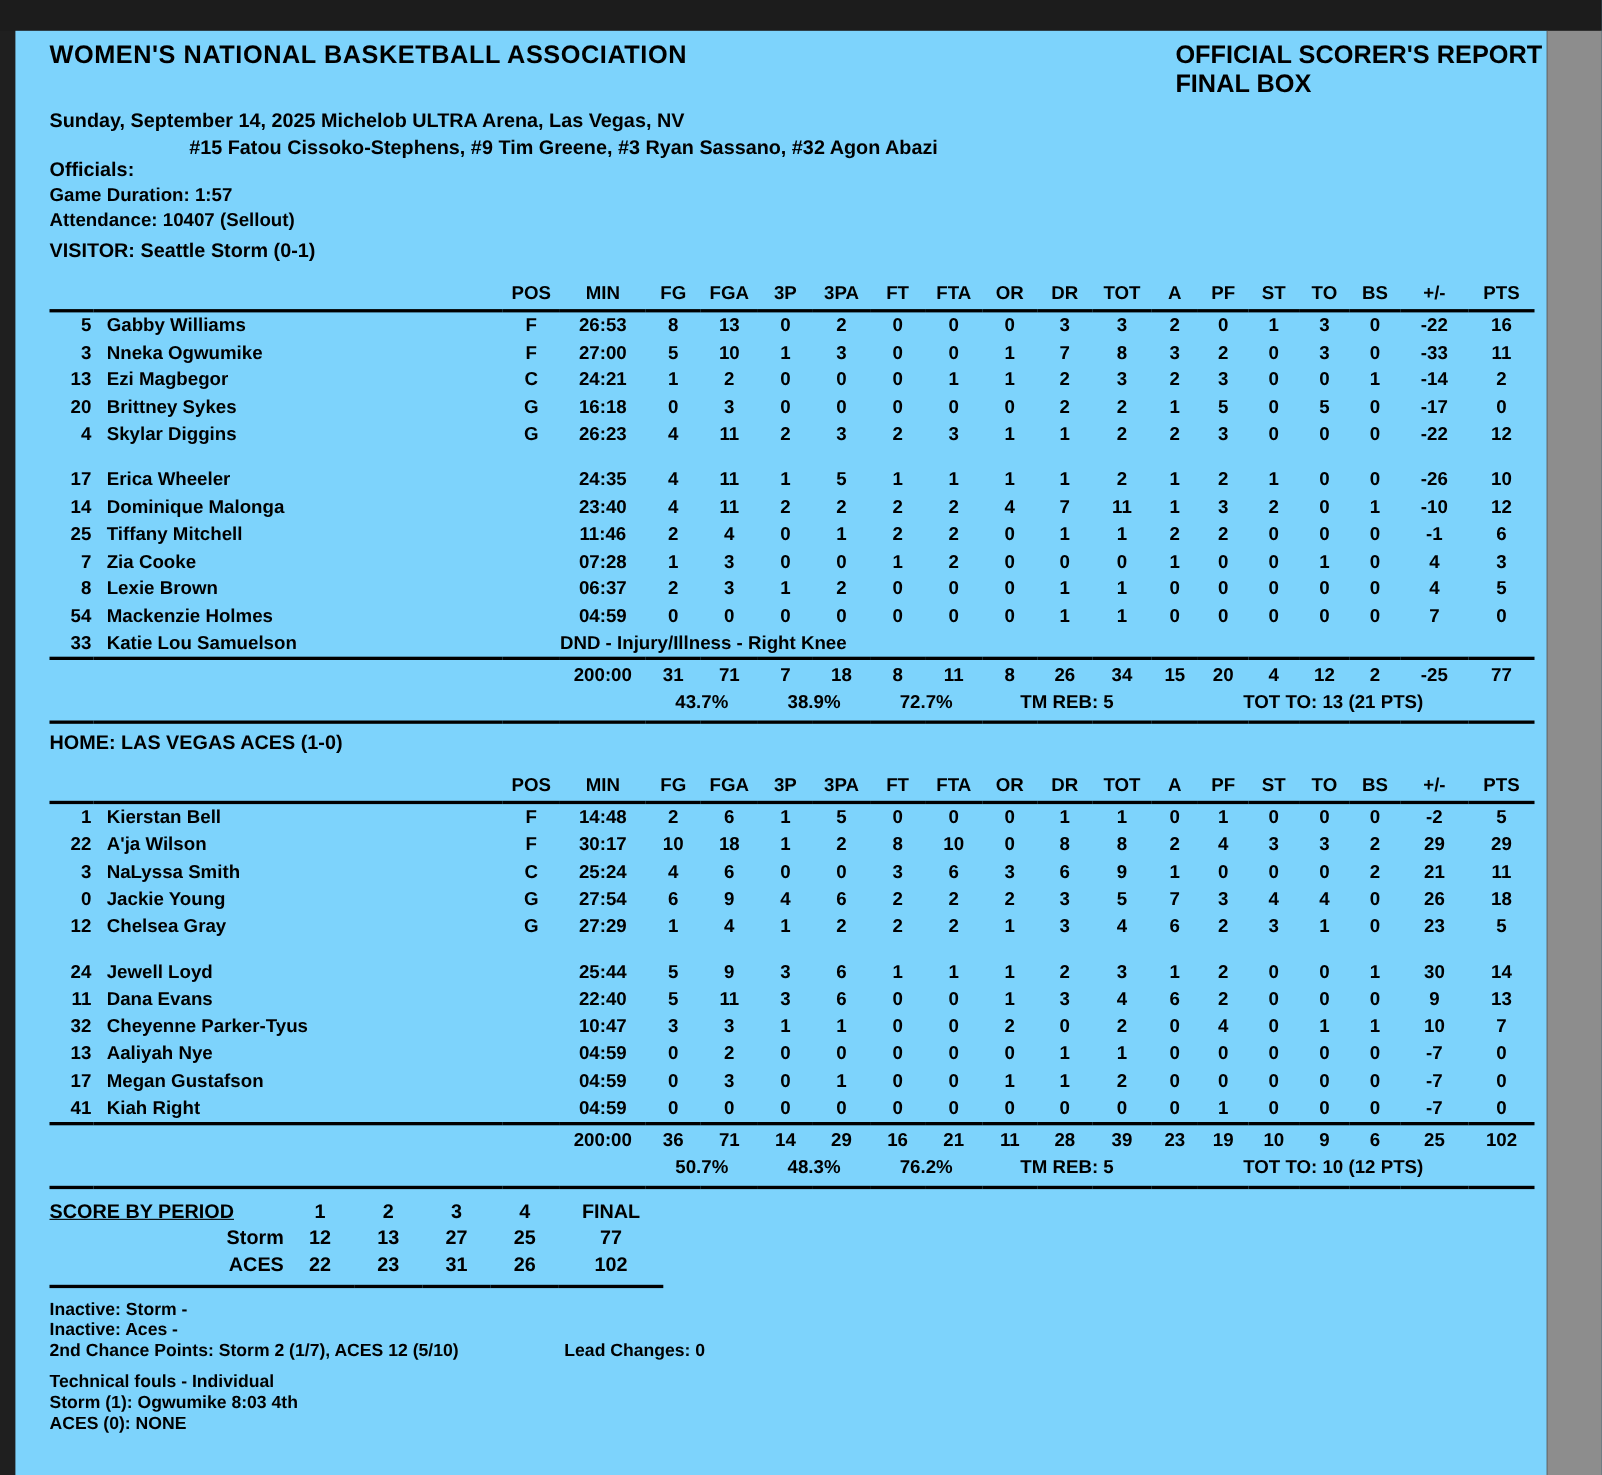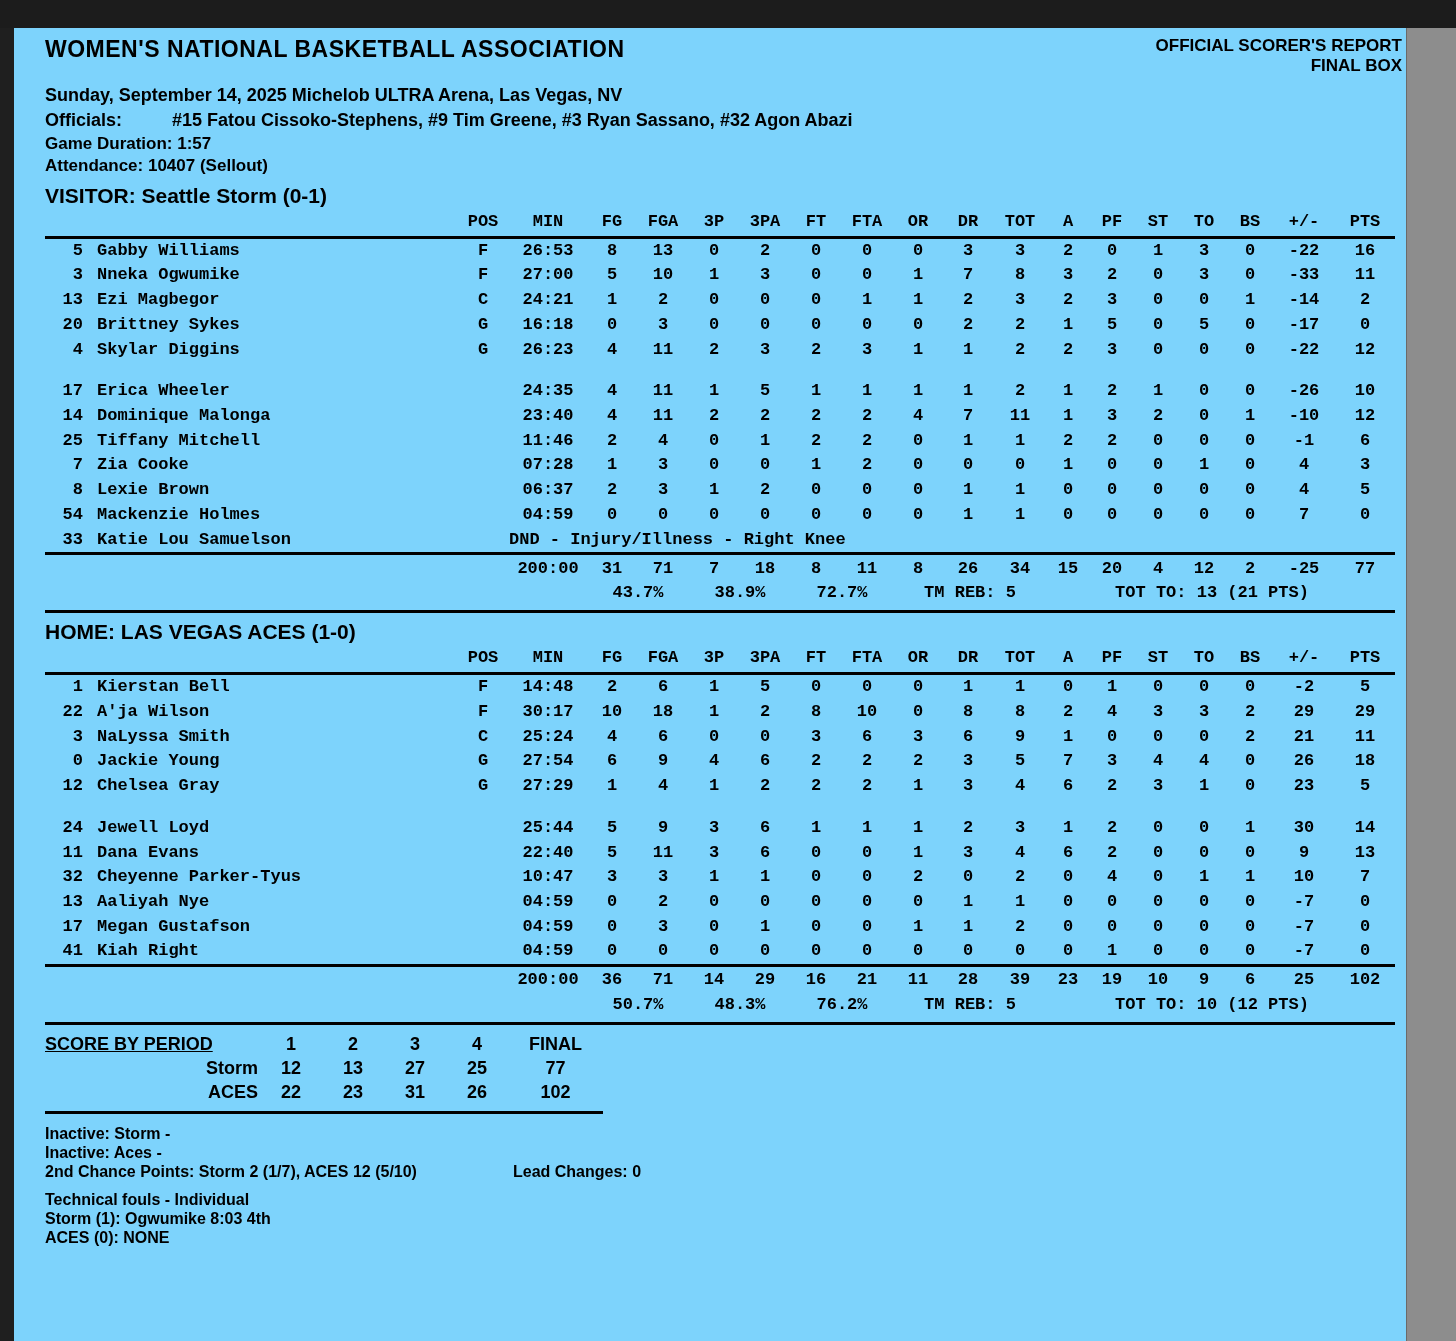--- a/index.html
+++ b/index.html
@@ -21,28 +21,28 @@
     background: #8d8d8d; border-left: 1px solid #6a6a6a;
   }
   .page {
     position: absolute; top: 28px; left: 14px; width: 1392px; bottom: 0;
     background: #7dd3fc;
     padding: 8px 4px 0 31px;
     overflow: hidden;
   }
   .doc-header { display: flex; justify-content: space-between; align-items: flex-start; }
   .league-title { font-size: 23px; letter-spacing: 0.5px; }
-  .report-block { text-align: right; font-size: 17px; line-height: 1.18; }
+  .report-block { font-size: 23px; line-height: 1.18; }
   .date-line { font-size: 18px; margin-top: 9px; }
   .officials-line { font-size: 18px; margin-top: 4px; display: flex; }
-  .off-label { display: inline-block; width: 127px; }
+  .off-label { display: inline-block; width: 127px; margin-top: 20px; }
   .right-info { text-align: left; font-size: 17px; line-height: 1.28; margin-top: 2px; }
-  .team-title { font-size: 21px; margin-top: 7px; }
-
-  table.box { border-collapse: collapse; table-layout: fixed; width: 1350px; margin-top: 2px; font-family: Liberation Mono, monospace; }
+  .team-title { font-size: 18px; margin-top: 7px; }
+
+  table.box { border-collapse: collapse; table-layout: fixed; width: 1350px; margin-top: 16px; }
   .box th, .box td {
     font-size: 17px; font-weight: bold; text-align: center;
     padding: 2.2px 0 1.8px; white-space: nowrap; overflow: hidden; line-height: 1.22;
   }
   .box tr.hdr th { border-bottom: 3px solid #000; padding-bottom: 3px; }
   .box td.num { text-align: right; padding-right: 2px; }
   .box td.pname { text-align: left; padding-left: 12px; }
   .box td.dnd { text-align: left; }
   .box tr.spacer td { height: 17px; padding: 0; }
   .box tr.totals td { border-top: 3px solid #000; padding-top: 3.5px; }

